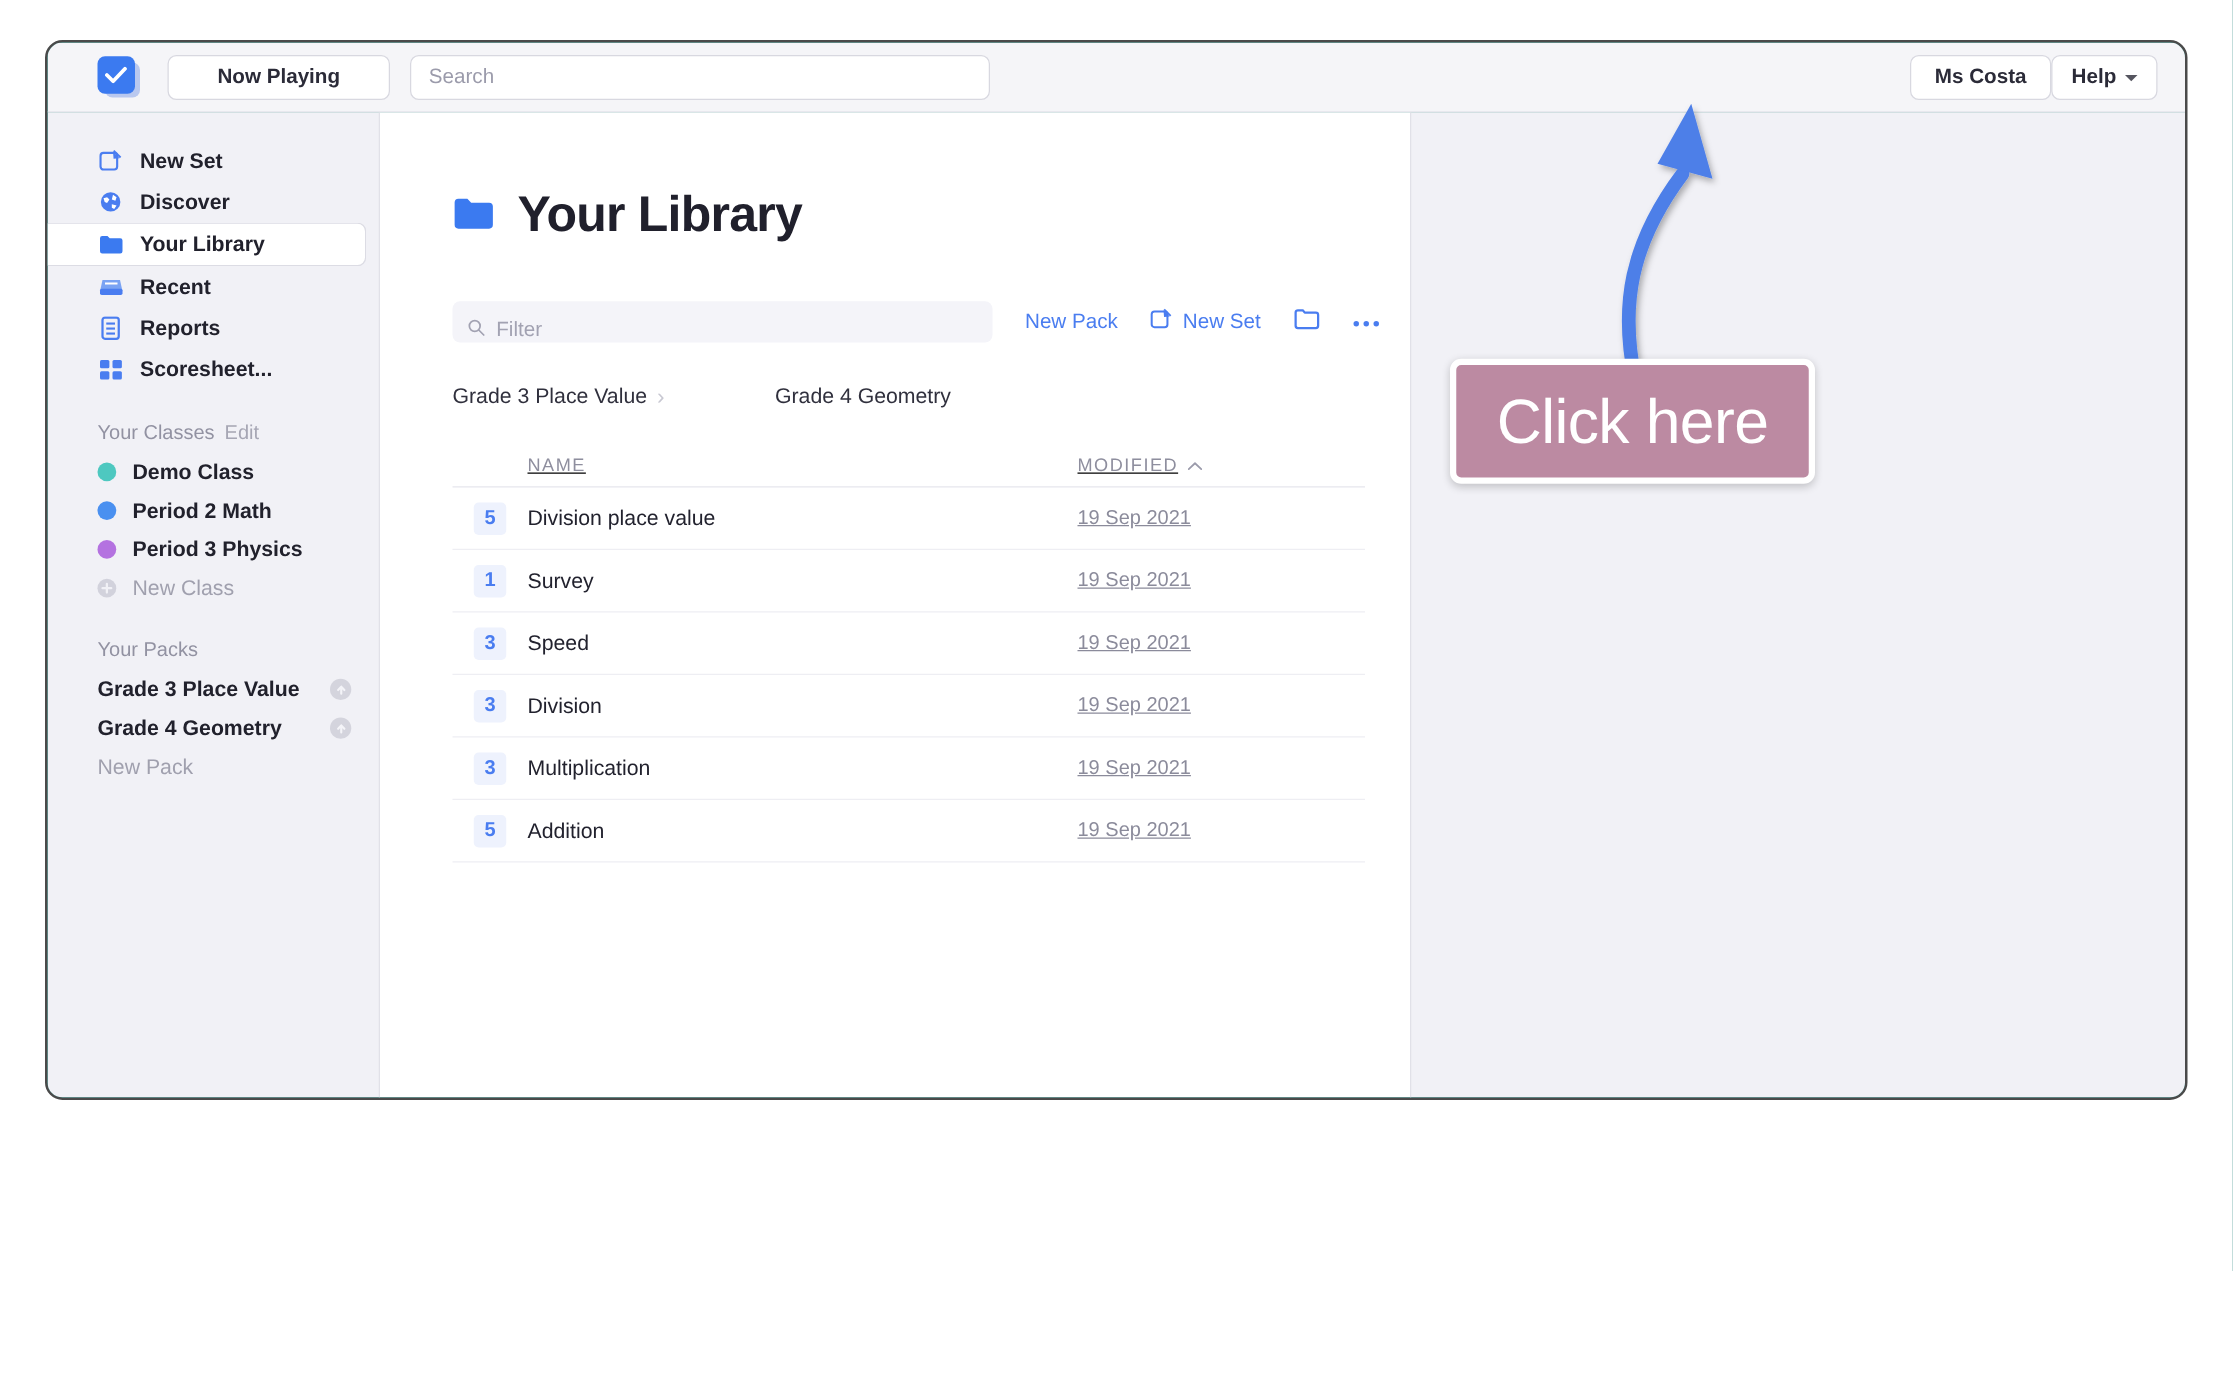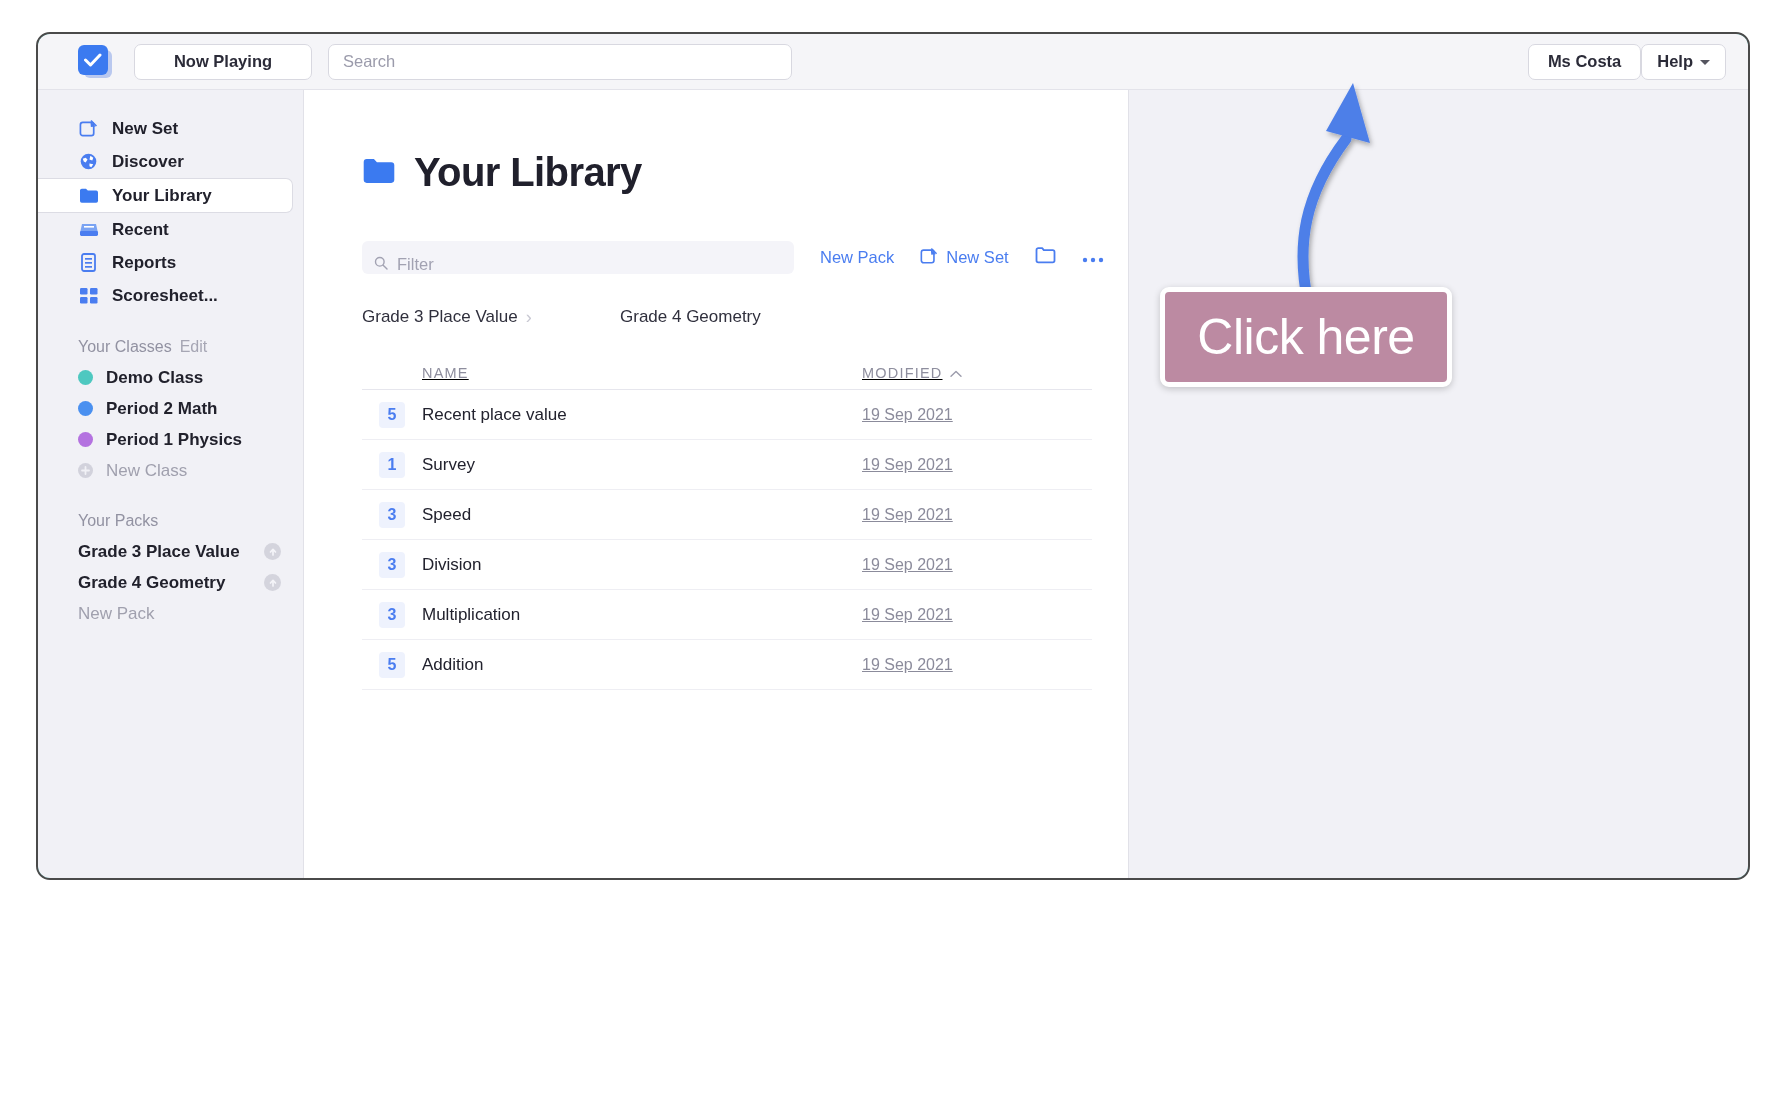--- a/index.html
+++ b/index.html
@@ -441,21 +441,21 @@
       <div class="class-item">
         <span class="dot" style="background:#4ec8c0"></span>
         <span>Demo Class</span>
       </div>
       <div class="class-item">
         <span class="dot" style="background:#4a90f0"></span>
         <span>Period 2 Math</span>
       </div>
       <div class="class-item">
         <span class="dot" style="background:#b472e0"></span>
-        <span>Period 1 Physics</span>
+        <span>Period 3 Physics</span>
       </div>
       <div class="class-item muted">
         <span class="dot" style="background:#d2d2dc;display:flex;align-items:center;justify-content:center;">
           <svg width="11" height="11" viewBox="0 0 11 11">
               <path d="M5.5 2 V9 M2 5.5 H9" stroke="#f1f1f6" stroke-width="1.8" stroke-linecap="round"></path>
             </svg>
         </span>
         <span>New Class</span>
       </div>
 
@@ -566,21 +566,21 @@
                     <path d="M1 6.3 L6 1.6 L11 6.3" stroke="#9b9bab" stroke-width="1.4" fill="none" stroke-linecap="round" stroke-linejoin="round"></path>
                   </svg>
               </span>
             </div>
           </div>
 
           <div class="tr">
             <div class="col-badge">
               <span class="badge">5</span>
             </div>
-            <div class="col-name cell-name">Recent place value</div>
+            <div class="col-name cell-name">Division place value</div>
             <div class="col-mod cell-mod">19 Sep 2021</div>
           </div>
 
           <div class="tr">
             <div class="col-badge">
               <span class="badge">1</span>
             </div>
             <div class="col-name cell-name">Survey</div>
             <div class="col-mod cell-mod">19 Sep 2021</div>
           </div>

